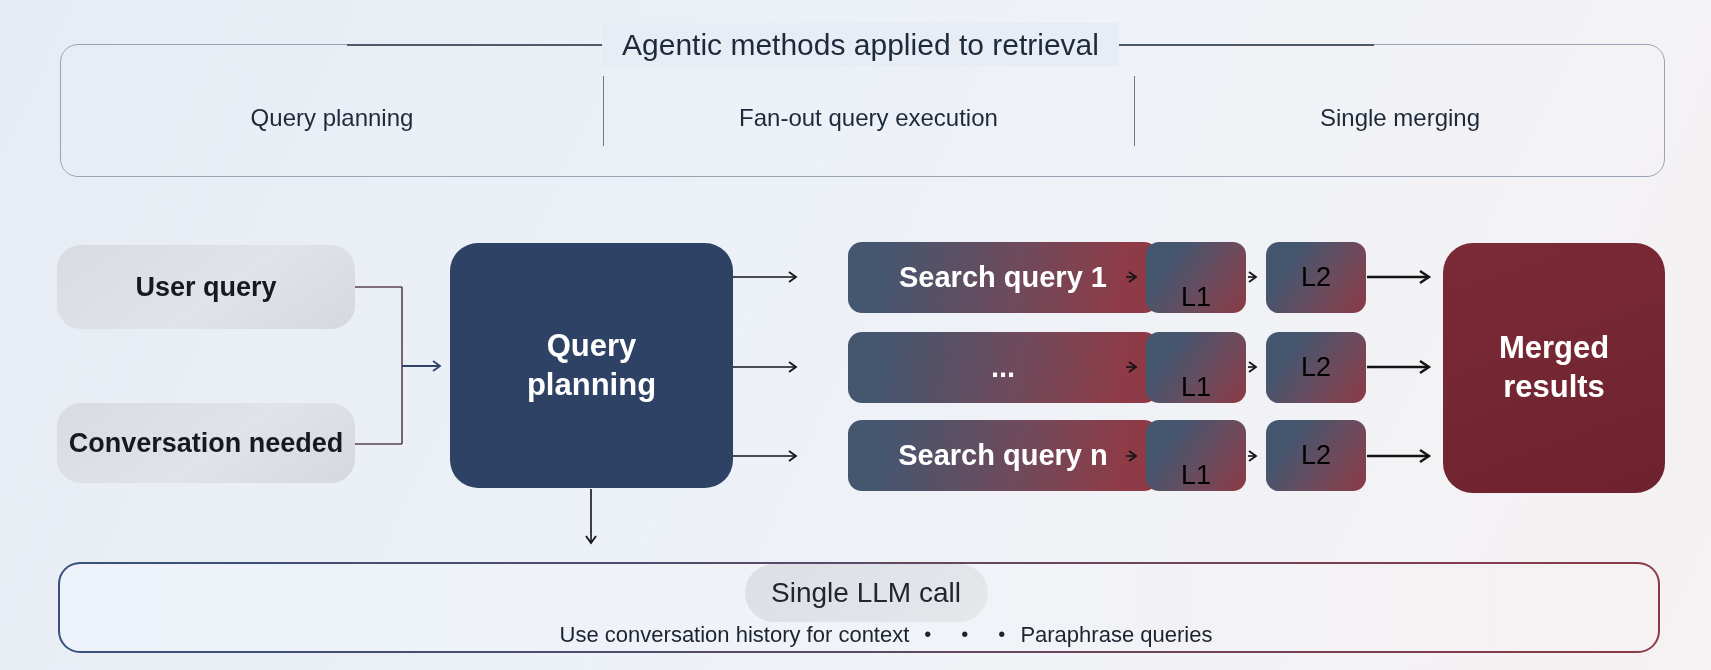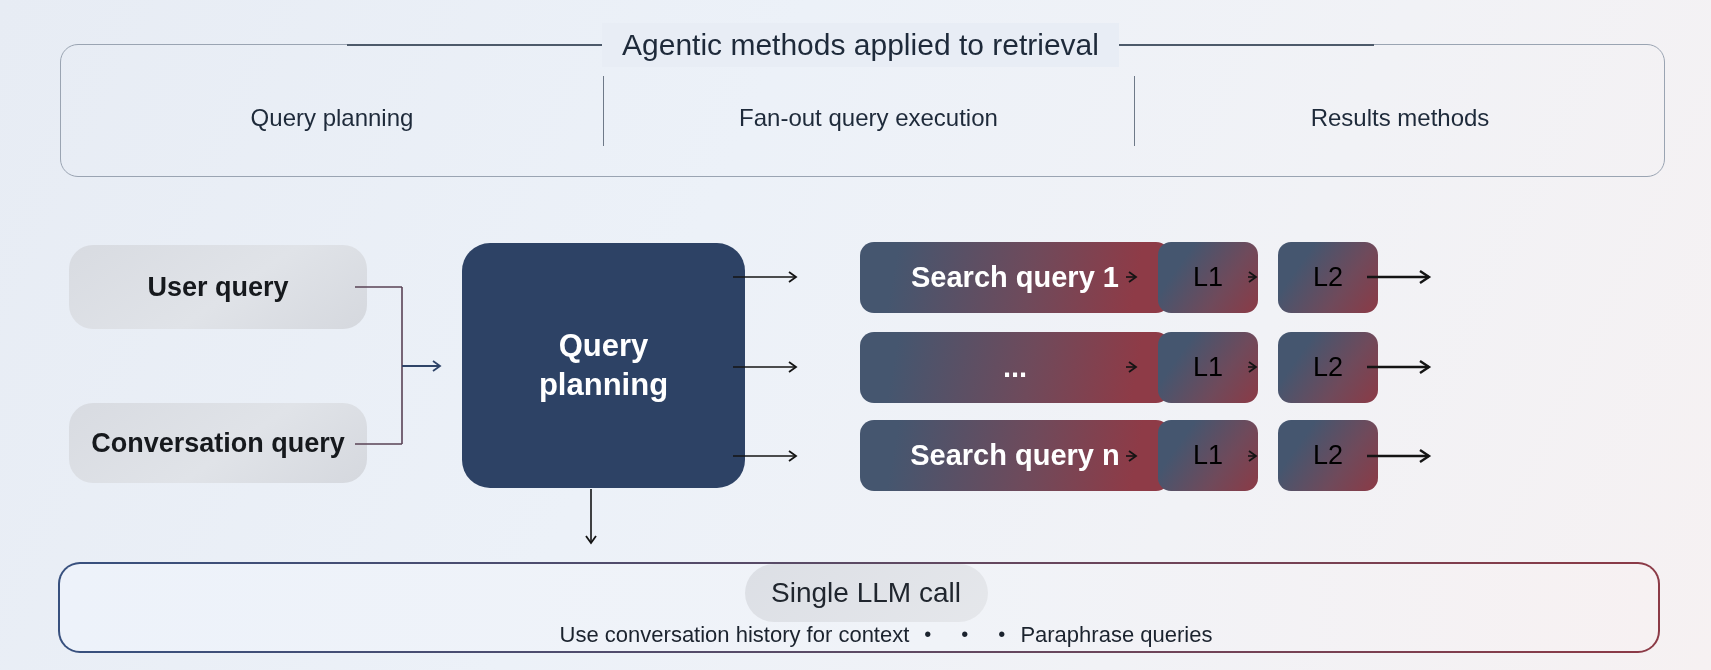--- a/index.html
+++ b/index.html
@@ -47,21 +47,20 @@
     width: 1px; height: 70px; background: #6e7988;
   }
   .div-1 { left: 542px; }
   .div-2 { left: 1073px; }
 
   
   .node {
     position: absolute;
     display: flex; align-items: center; justify-content: center;
     text-align: center;
-    margin-left: 12px;
   }
   .input-node {
     width: 298px;
     border-radius: 24px;
     background: linear-gradient(145deg, #d8dbe1 0%, #e0e3e8 55%, #d5d8de 100%);
     color: #16191d; font-weight: bold; font-size: 27px;
   }
   .user-query   { left: 57px; top: 245px; height: 84px; }
   .conv-turns   { left: 57px; top: 403px; height: 80px; }
 
@@ -76,21 +75,21 @@
   .grad-node {
     background: linear-gradient(100deg, #45566f 12%, #6f4a5b 55%, #8e3b47 88%);
     color: #ffffff; font-weight: bold;
     border-radius: 14px;
   }
   .search-node { left: 848px; width: 310px; height: 71px; font-size: 29px; }
   .l-node {
     width: 100px; height: 71px; font-size: 27px; border-radius: 13px;
     background: linear-gradient(125deg, #45566f 25%, #6f4a5b 65%, #8a3b47 98%);
   }
-  .l1-node { left: 1146px; }
+  .l1-node { left: 1146px; align-items: flex-end; }
   .l2-node { left: 1266px; }
   .row-1 { top: 242px; }
   .row-2 { top: 332px; }
   .row-3 { top: 420px; }
 
   .merged-node {
     left: 1443px; top: 243px; width: 222px; height: 250px;
     border-radius: 30px;
     background: linear-gradient(160deg, #7b2a36 0%, #732632 60%, #6e222d 100%);
     color: #ffffff; font-weight: bold; font-size: 31px; line-height: 1.25;
@@ -143,28 +142,28 @@
   <div class="header-panel">
     <div class="legend-row">
       <div class="legend-dash"></div>
       <div class="legend-title">Agentic methods applied to retrieval</div>
       <div class="legend-dash"></div>
     </div>
     <div class="col-label col-1">Query planning</div>
     <div class="col-divider div-1"></div>
     <div class="col-label col-2">Fan-out query execution</div>
     <div class="col-divider div-2"></div>
-    <div class="col-label col-3">Results methods</div>
+    <div class="col-label col-3">Single merging</div>
   </div>
 
   <div class="node input-node user-query">
     <span>User query</span>
   </div>
   <div class="node input-node conv-turns">
-    <span>Conversation query</span>
+    <span>Conversation needed</span>
   </div>
 
   <div class="node planner-node">
     <span>Query planning</span>
   </div>
 
   <div class="node grad-node search-node row-1">
     <span>Search query 1</span>
   </div>
   <div class="node l-node l1-node row-1">
@@ -187,20 +186,23 @@
   <div class="node grad-node search-node row-3">
     <span>Search query n</span>
   </div>
   <div class="node l-node l1-node row-3">
     <span>L1</span>
   </div>
   <div class="node l-node l2-node row-3">
     <span>L2</span>
   </div>
 
+  <div class="node merged-node">
+    <span>Merged results</span>
+  </div>
 
   <div class="bottom-panel">
     <div class="bottom-inner">
       <div class="llm-pill">
         <span>Single LLM call</span>
       </div>
       <div class="llm-notes">
         <span>Use conversation history for context</span>
         <span class="note-sep">•</span>
         <span class="note-sep">•</span>

